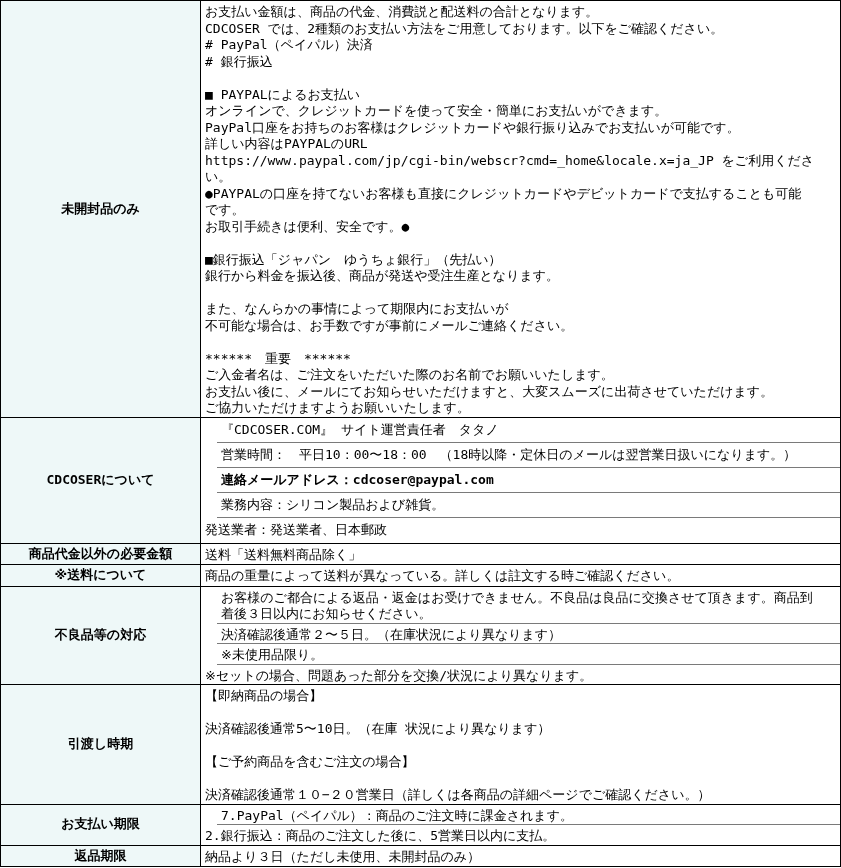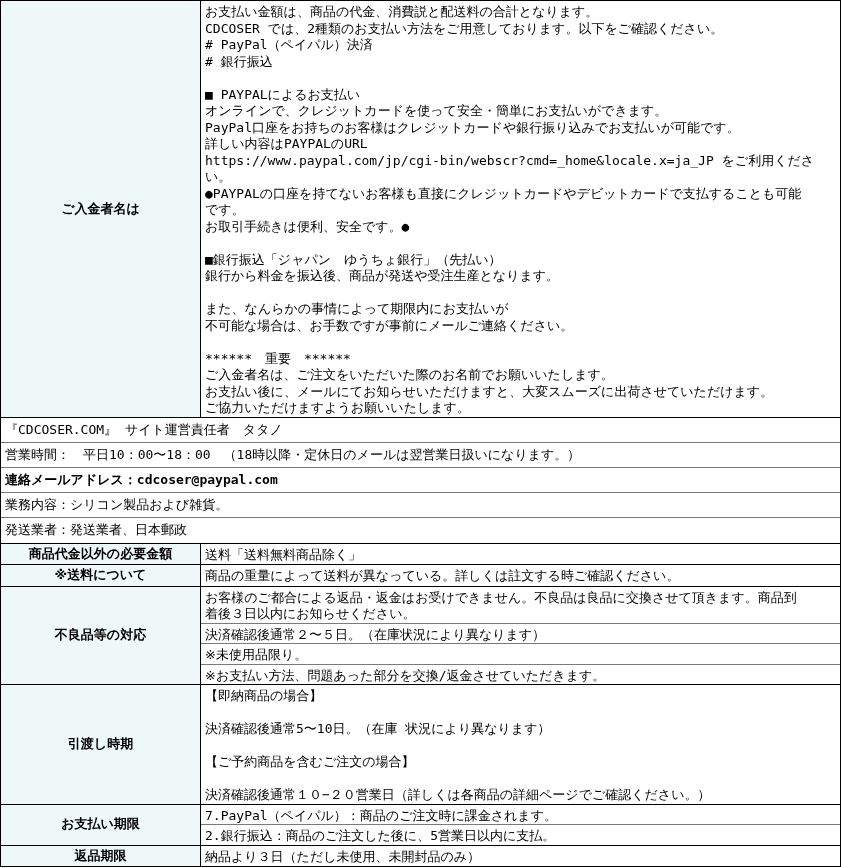--- a/index.html
+++ b/index.html
@@ -47,35 +47,36 @@
     min-width:0;
   }
   .section{
     padding:3px 4px 0 4px;
     line-height:16.5px;
     white-space:pre-line;
     word-break:break-all;
   }
   .content-cell .section:not(:last-child){
     border-bottom:1px solid var(--divider-color);
+    margin-left:16px;
   }
   .subrow{
     min-height:25px;
     flex:1 1 auto;
     padding-top:4px;
   }
   .bold{font-weight:bold;}
 </style>
 </head>
 <body>
 
 <div class="shop-table">
 
   <div class="row">
-    <div class="label-cell">ご入金者名は</div>
+    <div class="label-cell">未開封品のみ</div>
     <div class="content-cell">
       <div class="section">お支払い金額は、商品の代金、消費説と配送料の合計となります。
 CDCOSER では、2種類のお支払い方法をご用意しております。以下をご確認ください。
 # PayPal（ペイパル）決済
 # 銀行振込
 
 ■ PAYPALによるお支払い
 オンラインで、クレジットカードを使って安全・簡単にお支払いができます。
 PayPal口座をお持ちのお客様はクレジットカードや銀行振り込みでお支払いが可能です。
 詳しい内容はPAYPALのURL
@@ -91,20 +92,21 @@
 不可能な場合は、お手数ですが事前にメールご連絡ください。
 
 ******　重要　******
 ご入金者名は、ご注文をいただいた際のお名前でお願いいたします。
 お支払い後に、メールにてお知らせいただけますと、大変スムーズに出荷させていただけます。
 ご協力いただけますようお願いいたします。</div>
     </div>
   </div>
 
   <div class="row">
+    <div class="label-cell">CDCOSERについて</div>
     <div class="content-cell">
       <div class="section subrow">『CDCOSER.COM』 サイト運営責任者　タタノ</div>
       <div class="section subrow">営業時間：　平日10：00〜18：00　（18時以降・定休日のメールは翌営業日扱いになります。）</div>
       <div class="section subrow bold">連絡メールアドレス：cdcoser@paypal.com</div>
       <div class="section subrow">業務内容：シリコン製品および雑貨。</div>
       <div class="section subrow">発送業者：発送業者、日本郵政</div>
     </div>
   </div>
 
   <div class="row">
@@ -121,21 +123,21 @@
     </div>
   </div>
 
   <div class="row">
     <div class="label-cell">不良品等の対応</div>
     <div class="content-cell">
       <div class="section">お客様のご都合による返品・返金はお受けできません。不良品は良品に交換させて頂きます。商品到
 着後３日以内にお知らせください。</div>
       <div class="section">決済確認後通常２〜５日。（在庫状況により異なります）</div>
       <div class="section">※未使用品限り。</div>
-      <div class="section">※お支払い方法、問題あった部分を交換/返金させていただきます。</div>
+      <div class="section">※セットの場合、問題あった部分を交換/状況により異なります。</div>
     </div>
   </div>
 
   <div class="row">
     <div class="label-cell">引渡し時期</div>
     <div class="content-cell">
       <div class="section">【即納商品の場合】
 
 決済確認後通常5〜10日。（在庫 状況により異なります）
 

